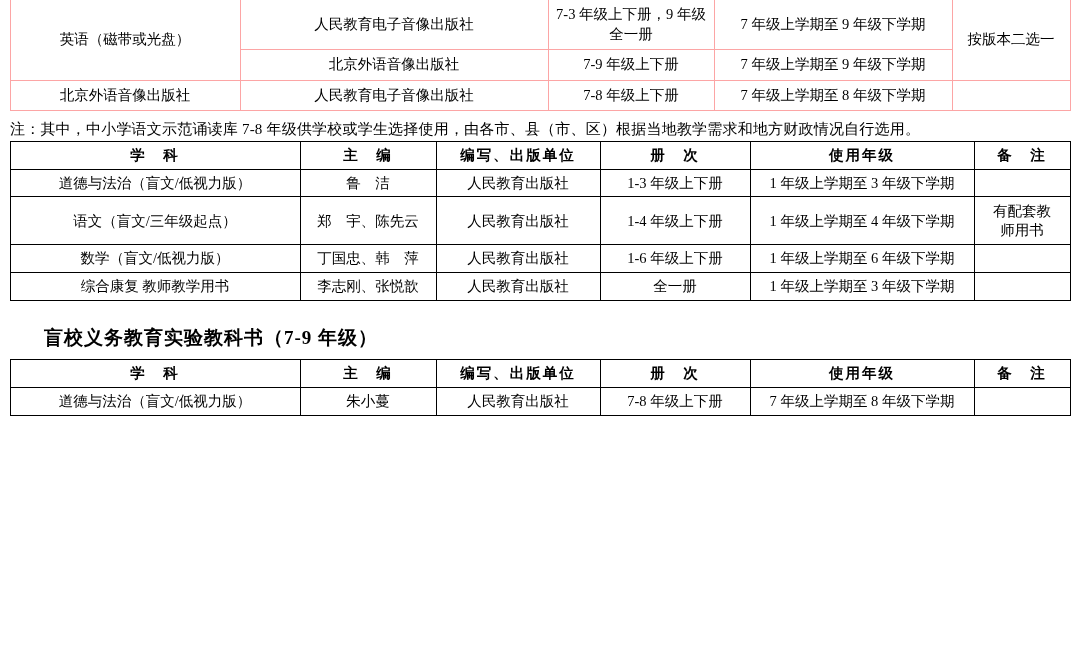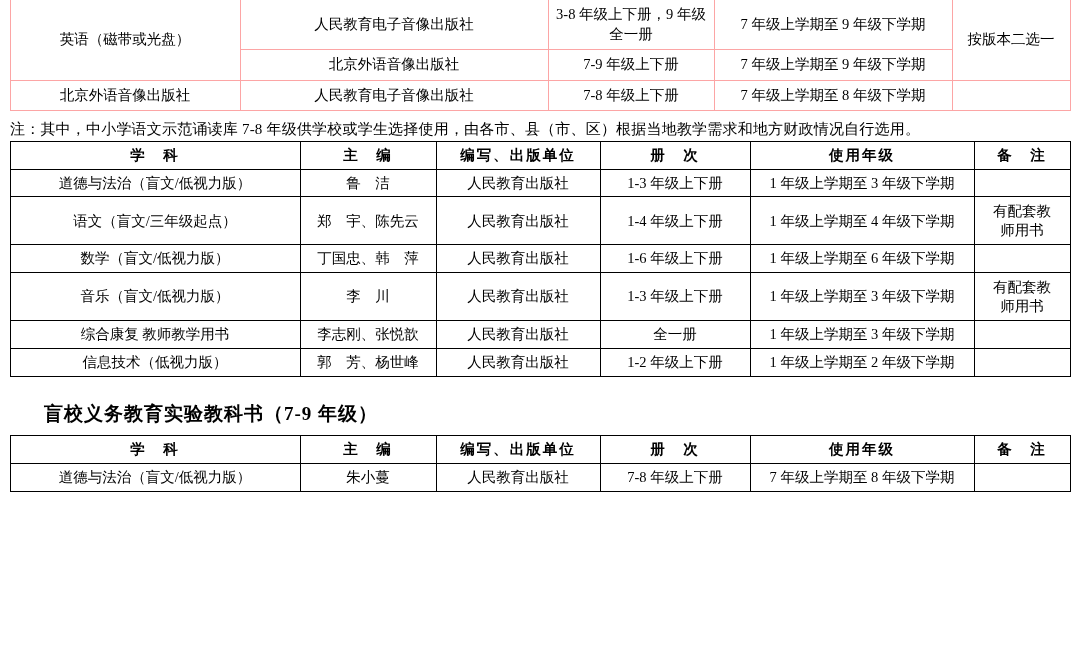--- a/index.html
+++ b/index.html
@@ -91,21 +91,21 @@
         <col style="width:230px">
         <col style="width:308px">
         <col style="width:166px">
         <col style="width:238px">
         <col style="width:118px">
       </colgroup>
       <tbody>
         <tr>
           <td rowspan="2">英语（磁带或光盘）</td>
           <td>人民教育电子音像出版社</td>
-          <td>3-8 年级上下册，9 年级全一册</td>
+          <td>7-3 年级上下册，9 年级全一册</td>
           <td>7 年级上学期至 9 年级下学期</td>
           <td rowspan="2">按版本二选一</td>
         </tr>
         <tr>
           <td>北京外语音像出版社</td>
           <td>7-9 年级上下册</td>
           <td>7 年级上学期至 9 年级下学期</td>
         </tr>
         <tr>
           <td>北京外语音像出版社</td>
@@ -158,42 +158,26 @@
         <td>有配套教师用书</td>
       </tr>
       <tr>
         <td>数学（盲文/低视力版）</td>
         <td>丁国忠、韩　萍</td>
         <td>人民教育出版社</td>
         <td>1-6 年级上下册</td>
         <td>1 年级上学期至 6 年级下学期</td>
         <td></td>
       </tr>
-      <tr style="height:48px">
-        <td>音乐（盲文/低视力版）</td>
-        <td>李　川</td>
-        <td>人民教育出版社</td>
-        <td>1-3 年级上下册</td>
-        <td>1 年级上学期至 3 年级下学期</td>
-        <td>有配套教师用书</td>
-      </tr>
       <tr>
         <td>综合康复 教师教学用书</td>
         <td>李志刚、张悦歆</td>
         <td>人民教育出版社</td>
         <td>全一册</td>
         <td>1 年级上学期至 3 年级下学期</td>
-        <td></td>
-      </tr>
-      <tr>
-        <td>信息技术（低视力版）</td>
-        <td>郭　芳、杨世峰</td>
-        <td>人民教育出版社</td>
-        <td>1-2 年级上下册</td>
-        <td>1 年级上学期至 2 年级下学期</td>
         <td></td>
       </tr>
     </tbody>
   </table>
 
   <div class="section-title">盲校义务教育实验教科书（7-9 年级）</div>
 
   <table class="doc-table">
     <colgroup>
       <col style="width:290px">

